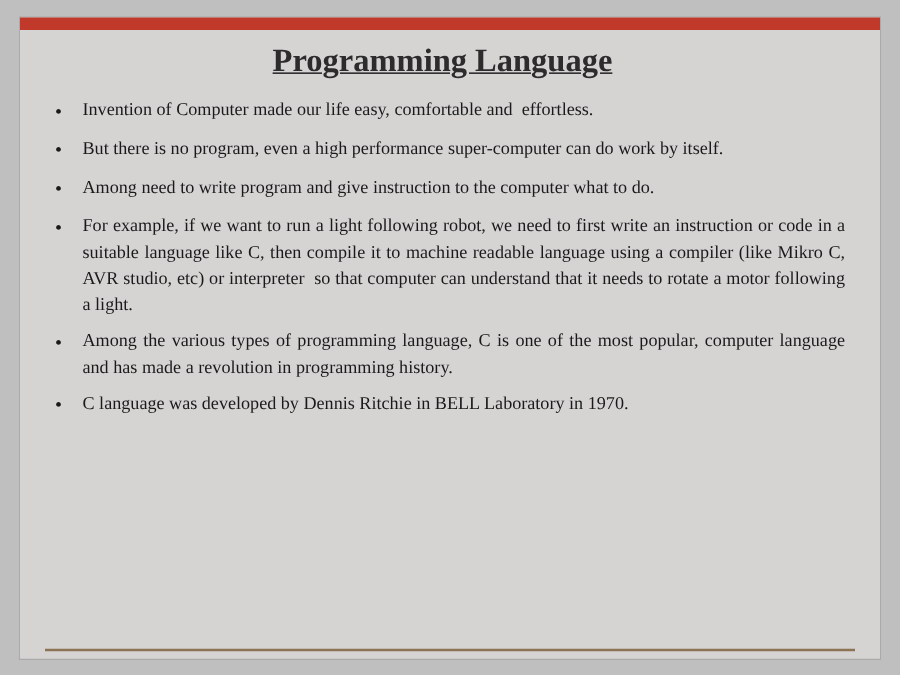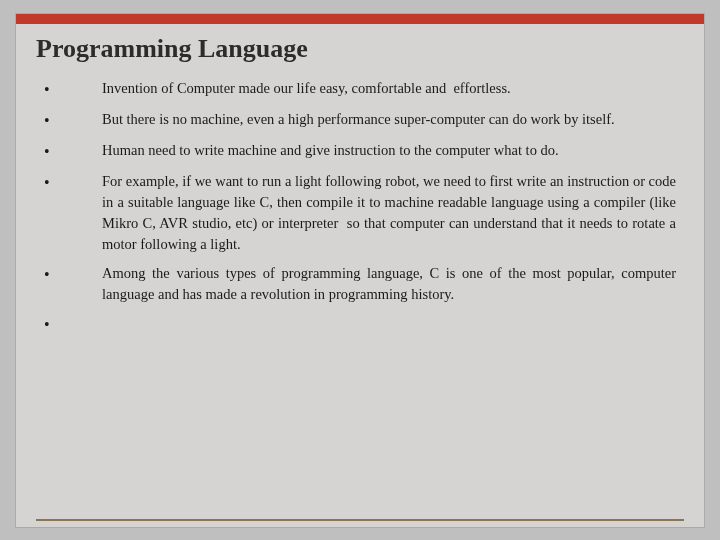--- a/index.html
+++ b/index.html
@@ -30,21 +30,22 @@
 
     .top-bar {
       width: 100%;
       height: 10px;
       background: #c0392b;
     }
 
     .title-area {
       width: 100%;
       padding: 10px 32px 8px 20px;
-      text-align: left;
+      text-align: center;
+      text-decoration: underline;
     }
 
     .slide-title {
       font-size: 26px;
       font-weight: bold;
       color: #2c2c2c;
       font-family: 'Times New Roman', Times, serif;
     }
 
     .content-area {
@@ -73,21 +74,20 @@
 
     .bullet-list li .bullet {
       min-width: 18px;
       margin-right: 4px;
       font-size: 16px;
       line-height: 1.45;
     }
 
     .bullet-list li .text {
       flex: 1;
-      margin-left: 36px;
     }
 
     .underline {
     }
 
     .bottom-line {
       width: calc(100% - 40px);
       margin: 4px 20px 6px 20px;
       height: 2px;
       background: #8b7355;
@@ -106,39 +106,40 @@
   <div class="content-area">
     <ul class="bullet-list">
 
       <li>
         <span class="bullet">•</span>
         <span class="text">Invention of Computer made our life easy, comfortable and &nbsp;effortless.</span>
       </li>
 
       <li>
         <span class="bullet">•</span>
-        <span class="text">But there is no machine, even a high performance super-computer can do work by itself.</span>
+        <span class="text">But there is no program, even a high performance super-computer can do work by itself.</span>
       </li>
 
       <li>
         <span class="bullet">•</span>
-        <span class="text">Human need to write machine and give instruction to the computer what to do.</span>
+        <span class="text">Among need to write program and give instruction to the computer what to do.</span>
       </li>
 
       <li>
         <span class="bullet">•</span>
         <span class="text">For example, if we want to run a light following robot, we need to first write an instruction or code in a suitable language like C, then compile it to machine readable language using a <span class="underline">compiler</span> (like Mikro C, AVR studio, etc) or <span class="underline">interpreter</span> &nbsp;so that computer can understand that it needs to rotate a motor following a light.</span>
       </li>
 
       <li>
         <span class="bullet">•</span>
         <span class="text">Among the various types of programming language, C is one of the most popular, computer language and has made a revolution in programming history.</span>
       </li>
 
       <li>
         <span class="bullet">•</span>
+        <span class="text">C language was developed by Dennis Ritchie in BELL Laboratory in 1970.</span>
       </li>
 
     </ul>
   </div>
 
   <div class="bottom-line"></div>
 </div>
 
 </body></html>

